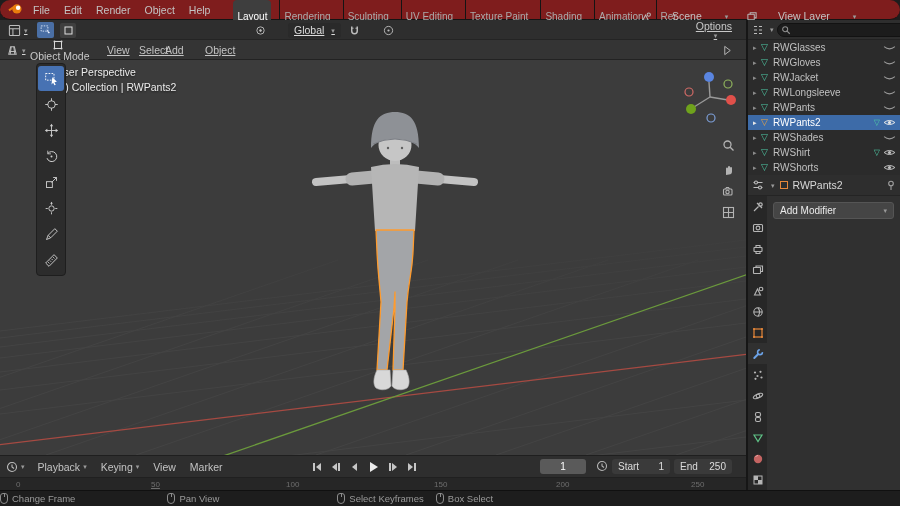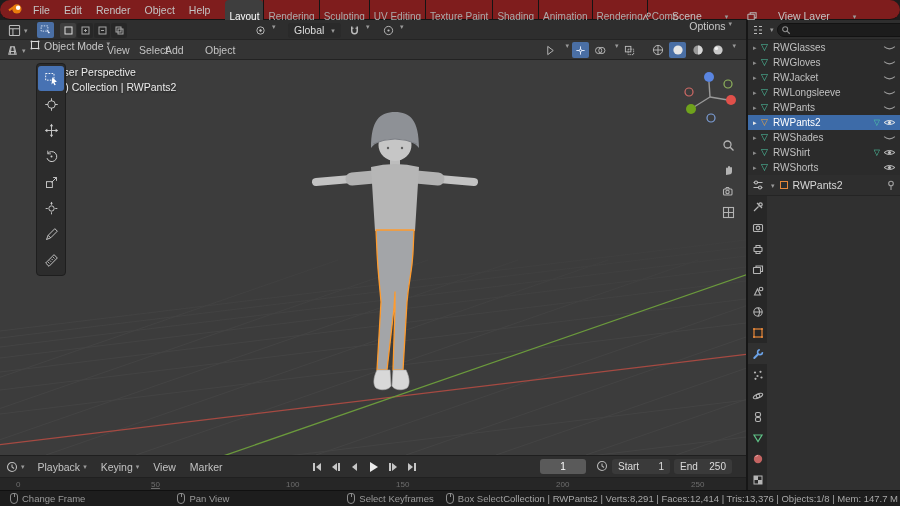--- a/index.html
+++ b/index.html
@@ -1,32 +1,32 @@
 <!DOCTYPE html>
 <html><head>
 <meta charset="utf-8">
 <style>
   html,body{margin:0;padding:0;background:#000;}
   *{box-sizing:border-box;}
   #app{position:relative;width:900px;height:506px;background:#1d1d1d;overflow:hidden;
        font-family:"Liberation Sans",sans-serif;font-size:10.5px;color:#c8c8c8;
        -webkit-user-select:none;user-select:none;}
-  .abs{position:absolute;}
-  .flex{display:flex;align-items:flex-start;}
+  .abs{position:absolute;text-decoration:underline;}
+  .flex{display:flex;align-items:center;flex-direction:column;}
   .chev{font-size:7px;color:#9a9a9a;margin-left:3px;line-height:1;}
   svg{display:block;}
 
   
   .topbar{position:absolute;left:0;top:0;width:900px;height:20px;background:#7f1d1d;
           display:flex;align-items:flex-start;border-bottom:1px solid #141414;border-radius:10px;}
   .logo{width:18px;height:16px;margin:0 2px 0 6px;display:flex;align-items:center;justify-content:center;}
   .menu{padding:0 7px;height:20px;display:flex;align-items:center;color:#c3c3c3;}
   .ws{display:flex;height:20px;margin-left:8px;width:452px;overflow:hidden;flex:none;}
   .ws-tab{padding:0 4px;height:32px;display:flex;align-items:center;color:#ababab;
-          border-left:1px solid #141414;white-space:nowrap;font-size:10px;}
+          border-left:1px solid #141414;white-space:nowrap;font-size:10px;margin-left:8px;}
   .ws-tab.active{background:#3e3e3e;color:#fff;border-radius:4px 4px 0 0;border-left:none;}
   .tb-cluster{position:absolute;top:0;height:32px;display:flex;align-items:center;gap:20px;color:#c3c3c3;}
 
   
   .tool-header{position:absolute;left:0;top:20px;width:746px;height:20px;background:#2e2e2e;
                border-bottom:1px solid #242424;}
   .vp-header{position:absolute;left:0;top:40px;width:746px;height:20px;background:#343434;
              border-bottom:1px solid #222;}
   .hdr-item{height:20px;display:flex;align-items:center;padding:0 6px;color:#d4d4d4;}
   .dd{background:#2a2a2a;border-radius:3px;height:15px;display:flex;align-items:center;
@@ -709,20 +709,26 @@
           </svg>
       </div>
       <div class="ptab">
         <svg width="12" height="12" viewBox="0 0 12 12" fill="currentColor">
             <rect x="2" y="2" width="4" height="4"></rect>
             <rect x="6" y="6" width="4" height="4"></rect>
             <rect x="2" y="2" width="8" height="8" fill="none" stroke="currentColor" stroke-width="1"></rect>
           </svg>
       </div>
     </div>
+    <div class="pcontent">
+      <div class="addmod">
+        <span>Add Modifier</span>
+        <span class="chev">▾</span>
+      </div>
+    </div>
   </div>
 
   <div class="timeline-header">
     <div class="hdr-item" style="padding-left:6px;">
       <svg width="12" height="12" viewBox="0 0 12 12" stroke="#bdbdbd" fill="none" stroke-width="1.1">
         <circle cx="6" cy="6" r="4.5"></circle>
           <path d="M6,3.5 V6 l2,1.5"></path>
       </svg>
       <span class="chev">▾</span>
     </div>
@@ -778,38 +784,37 @@
     <div class="ff" style="left:674px;width:58px;background:#3a3a3a;justify-content:space-between;">
       <span>End</span>
       <span>250</span>
     </div>
   </div>
 
   <div class="timeline-ruler">
     <span class="tick" style="left:16px;">0</span>
     <span class="tick" style="left:151px;text-decoration:underline;">50</span>
     <span class="tick" style="left:286px;">100</span>
-    <span class="tick" style="left:396px;">150</span>
+    <span class="tick" style="left:434px;">150</span>
     <span class="tick" style="left:556px;">200</span>
     <span class="tick" style="left:691px;">250</span>
   </div>
 
   <div class="statusbar">
-    <span class="hint" style="margin-left:10px;">
+    <span class="hint" style="margin-left:0;">
       <span class="mouse"></span>
       <span>Change Frame</span>
     </span>
     <span class="hint" style="margin-left:92px;">
       <span class="mouse"></span>
       <span>Pan View</span>
     </span>
     <span class="hint" style="margin-left:118px;">
       <span class="mouse"></span>
       <span>Select Keyframes</span>
     </span>
     <span class="hint" style="margin-left:12px;">
       <span class="mouse"></span>
       <span>Box Select</span>
     </span>
-    <span class="stats">Collection | RWPants2 | Verts:8,291 | Faces:12,414 | Tris:13,376 | Objects:1/8 | Mem: 147.7 M</span>
   </div>
 
 </div>
 
 </body></html>

